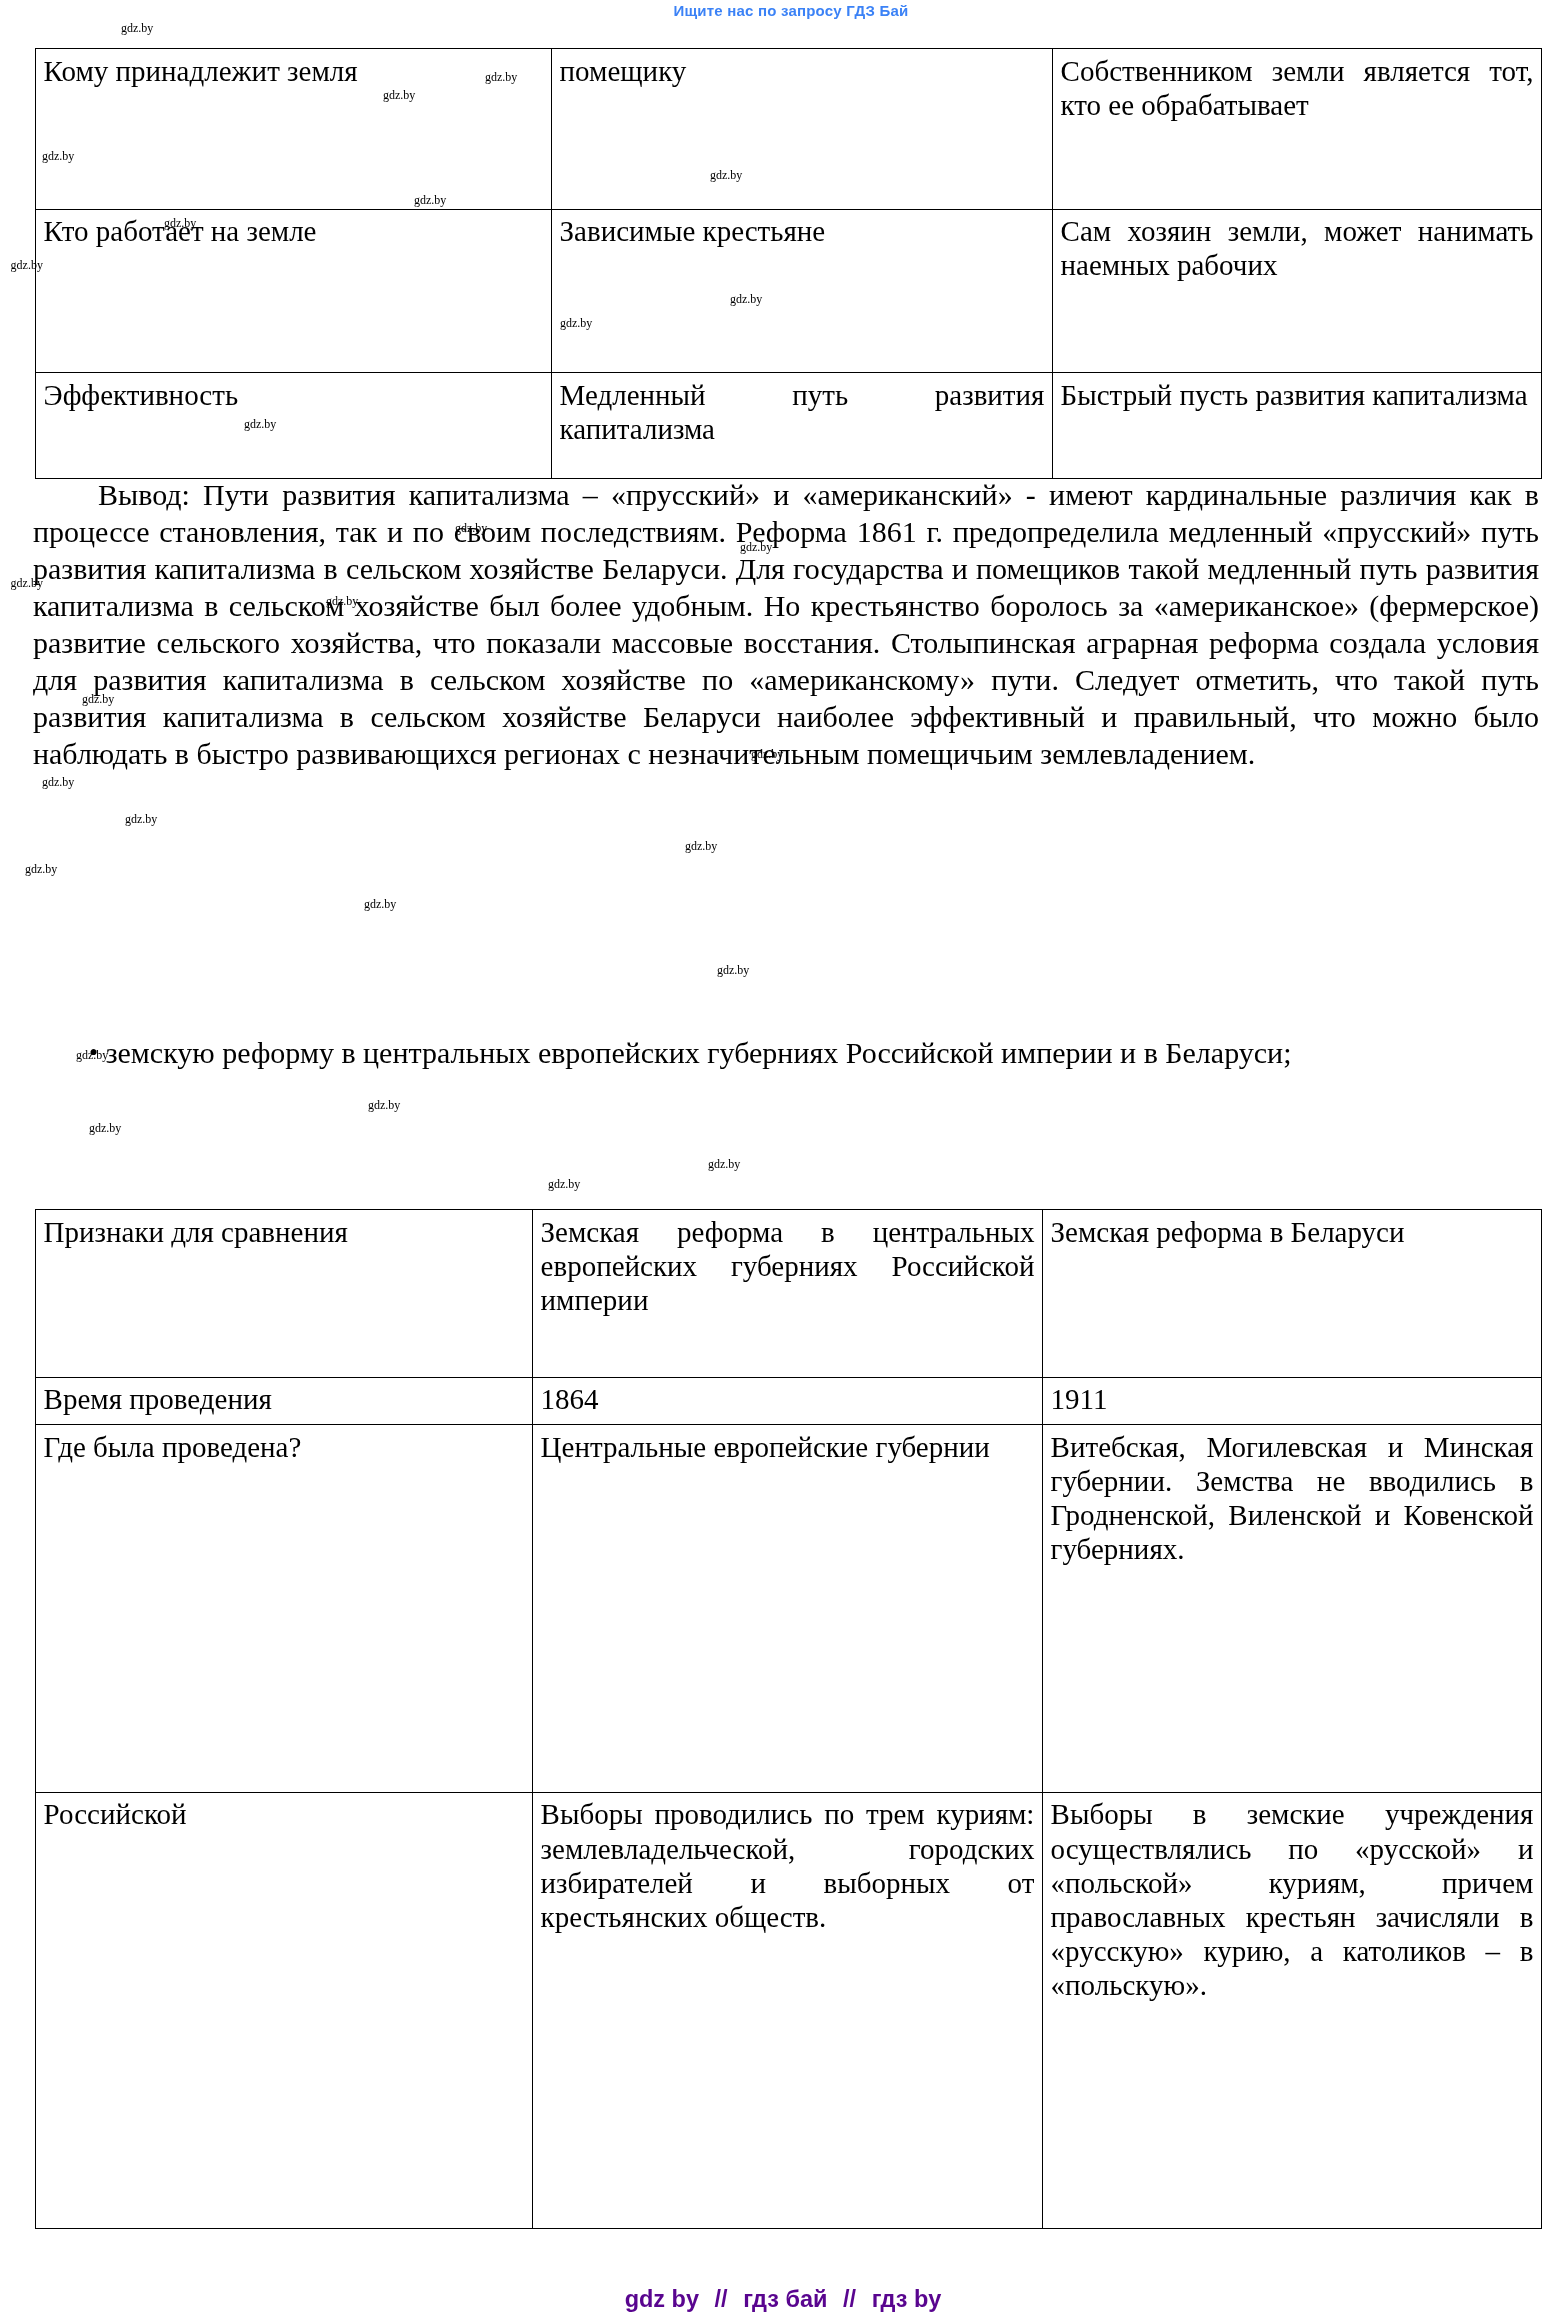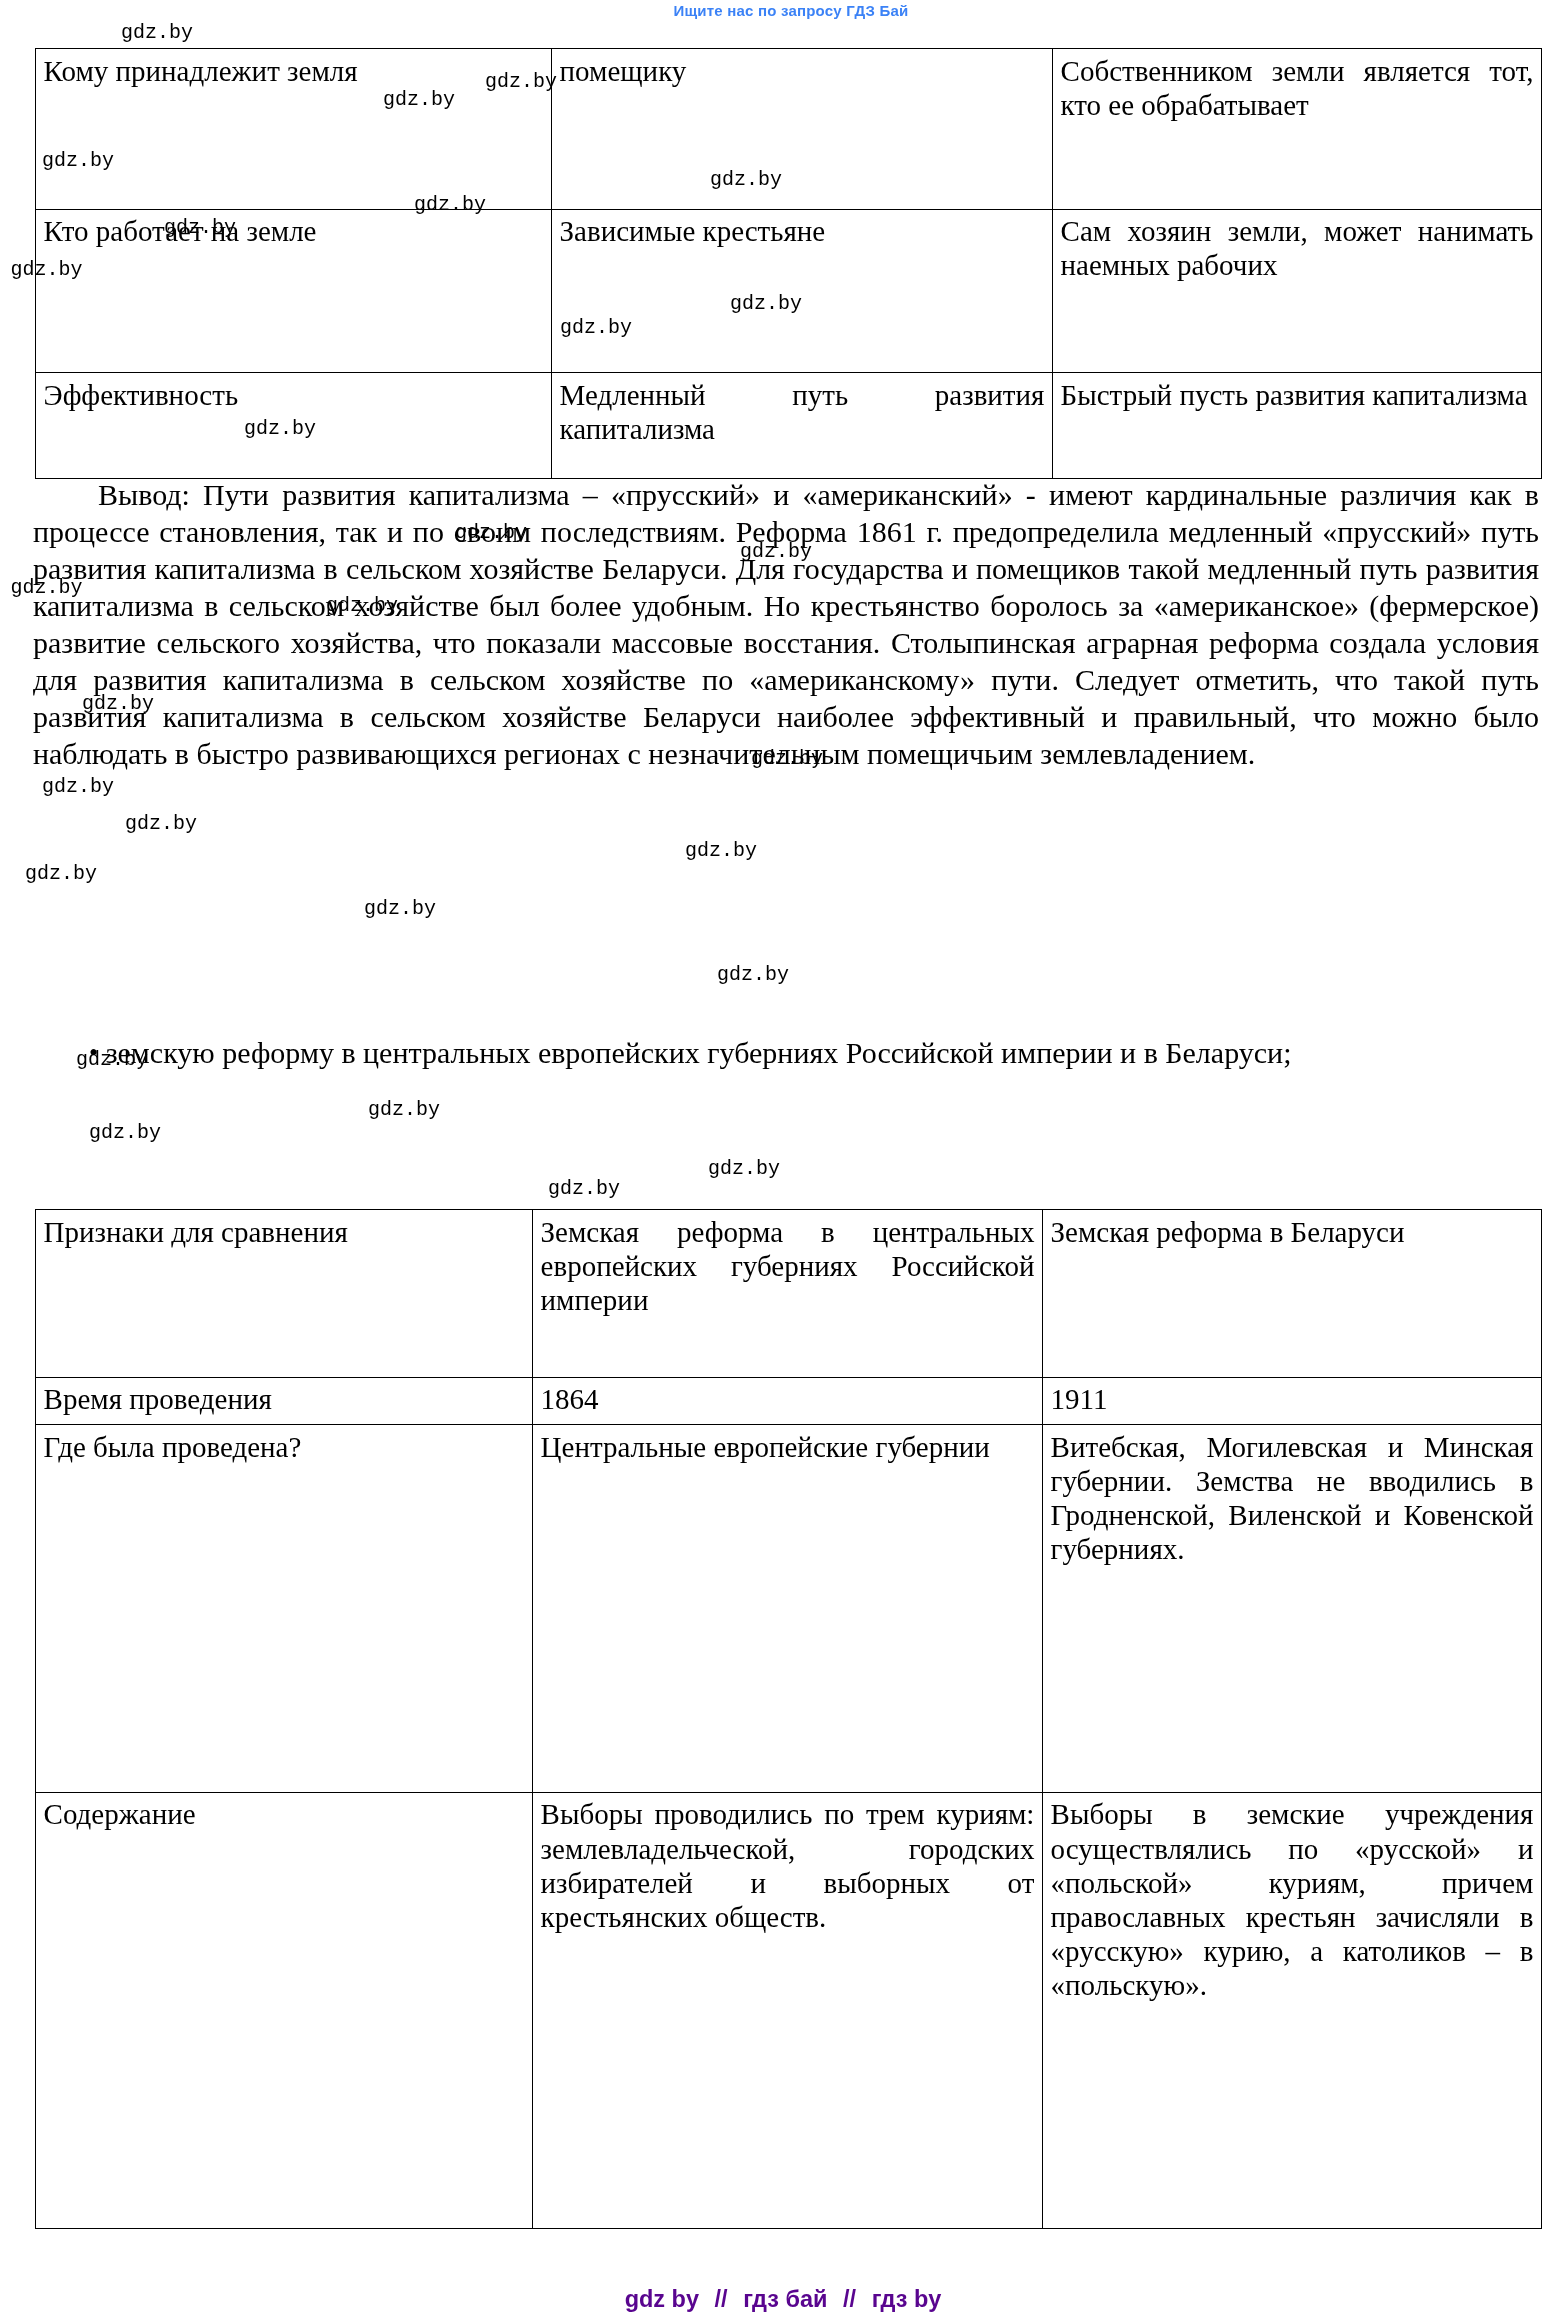--- a/index.html
+++ b/index.html
@@ -141,22 +141,22 @@
     font-size: 23.5px;
     font-weight: 700;
     color: #59058f;
     white-space: nowrap;
   }
   .page-footer .sep { padding: 0 9px; font-weight: 700; }
 
   
   .wm {
     position: absolute;
-    font-family: Liberation Mono, monospace;
-    font-size: 20px;
+    font-family: Liberation Serif, serif;
+    font-size: 12px;
     color: #000000;
     white-space: nowrap;
     pointer-events: none;
     z-index: 5;
   }
 </style>
 </head>
 <body>
 
 <div class="page">
@@ -250,21 +250,21 @@
           </td>
           <td>
             <span class="cell-text">Центральные европейские губернии</span>
           </td>
           <td class="justify-stretch">
             <span class="cell-text">Витебская, Могилевская и Минская губернии. Земства не вводились в Гродненской, Виленской и Ковенской губерниях.</span>
           </td>
         </tr>
         <tr id="t2r4">
           <td>
-            <span class="cell-text">Содержание</span>
+            <span class="cell-text">Российской</span>
           </td>
           <td class="justify-stretch">
             <span class="cell-text">Выборы проводились по трем куриям: землевладельческой, городских избирателей и выборных от крестьянских обществ.</span>
           </td>
           <td class="justify-stretch">
             <span class="cell-text">Выборы в земские учреждения осуществлялись по «русской» и «польской» куриям, причем православных крестьян зачисляли в «русскую» курию, а католиков – в «польскую».</span>
           </td>
         </tr>
       </tbody>
     </table>

